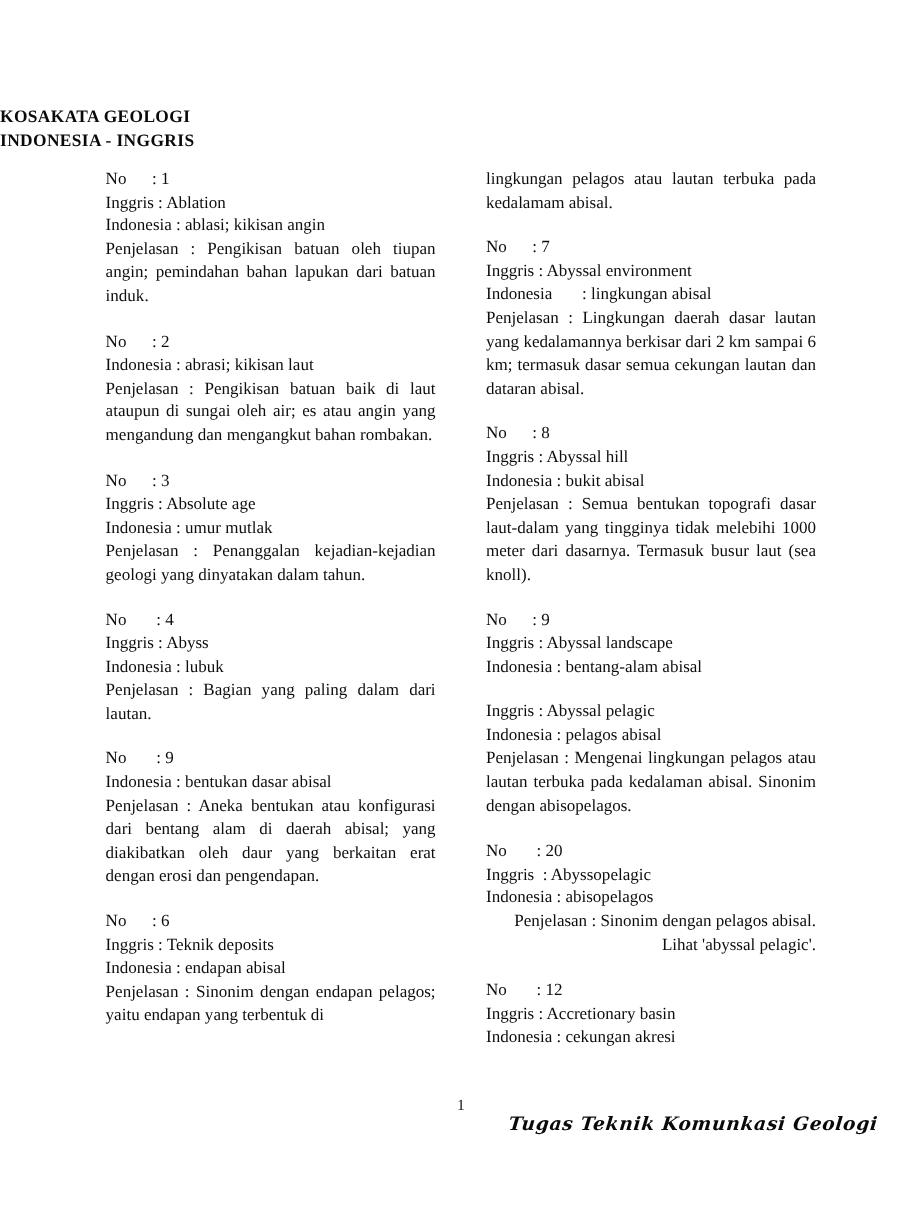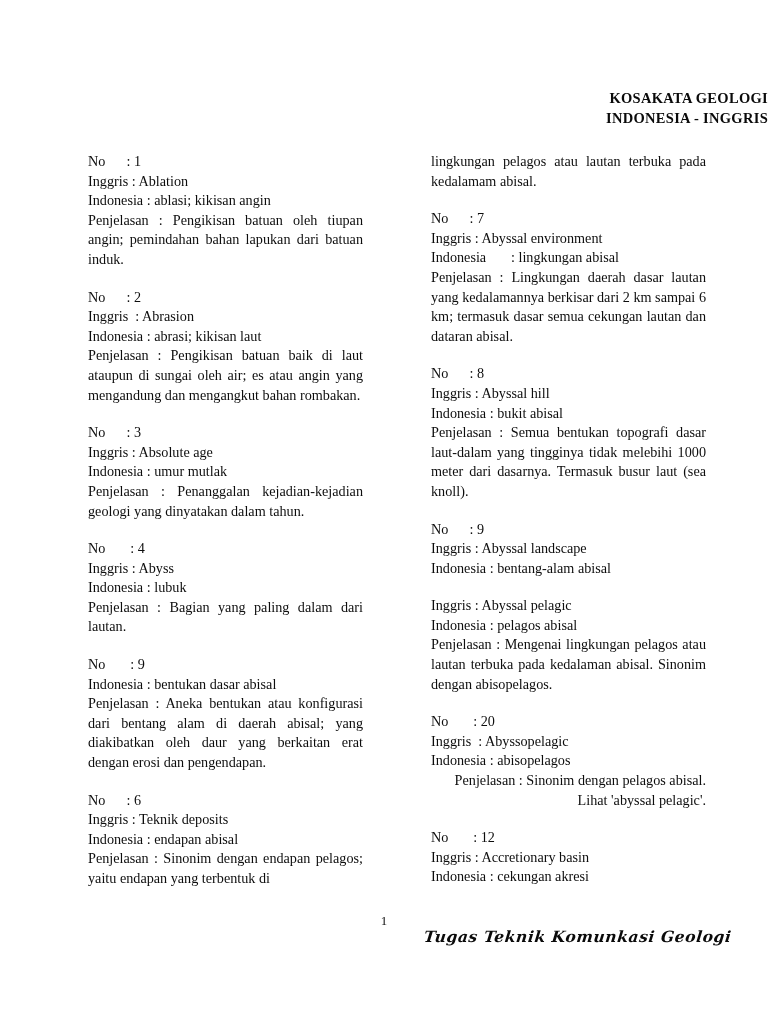--- a/index.html
+++ b/index.html
@@ -23,45 +23,45 @@
     height: 1024px;
     background: #fff;
   }
 
   
   .title-block {
     position: absolute;
     left: 0;
     top: 88px;
     width: 768px;
-    text-align: right;
+    text-align: left;
   }
   .title-line {
     font-weight: bold;
     font-size: 14.5px;
     letter-spacing: 0.3px;
     line-height: 20px;
     color: #0a0a0a;
   }
 
   
   .columns {
     position: absolute;
     left: 88px;
-    top: 152px;
+    top: 140px;
     width: 592px;
     height: 760px;
   }
   .col {
     position: absolute;
     top: 0;
     width: 275px;
   }
   .col-left  { left: 0px; }
-  .col-right { left: 317px; margin-left: 26px; }
+  .col-right { left: 317px; }
 
   .entry {
     margin-bottom: 18px;
   }
   .entry:last-child { margin-bottom: 0; }
 
   .line {
     font-size: 14.2px;
     line-height: 19.6px;
     color: #0d0d0d;
@@ -126,21 +126,20 @@
 
       <div class="entry">
         <div class="line">No      : 1</div>
         <div class="line">Inggris : Ablation</div>
         <div class="line">Indonesia : ablasi; kikisan angin</div>
         <p class="para">Penjelasan : Pengikisan batuan oleh tiupan angin; pemindahan bahan lapukan dari batuan induk.</p>
       </div>
 
       <div class="entry">
         <div class="line">No      : 2</div>
-        <div class="line">Inggris  : Abrasion</div>
         <div class="line">Indonesia : abrasi; kikisan laut</div>
         <p class="para">Penjelasan : Pengikisan batuan baik di laut ataupun di sungai oleh air; es atau angin yang mengandung dan mengangkut bahan rombakan.</p>
       </div>
 
       <div class="entry">
         <div class="line">No      : 3</div>
         <div class="line">Inggris : Absolute age</div>
         <div class="line">Indonesia : umur mutlak</div>
         <p class="para">Penjelasan : Penanggalan kejadian-kejadian geologi yang dinyatakan dalam tahun.</p>
       </div>

